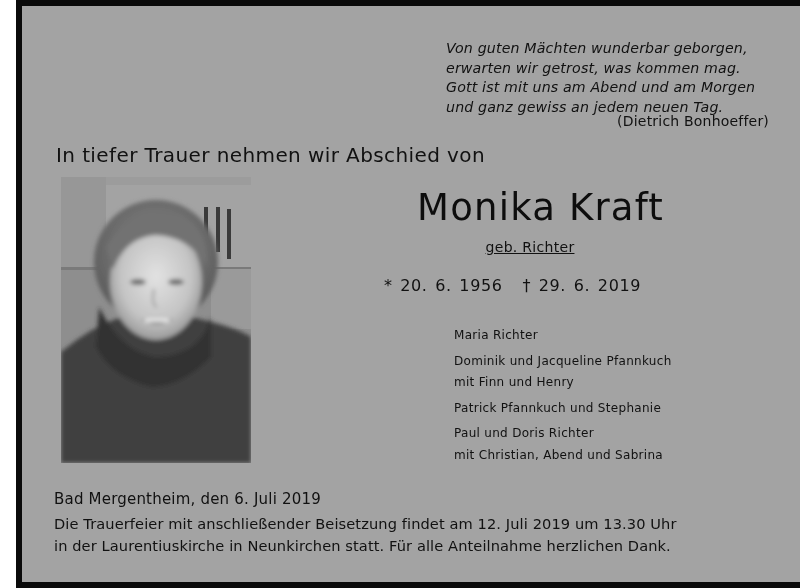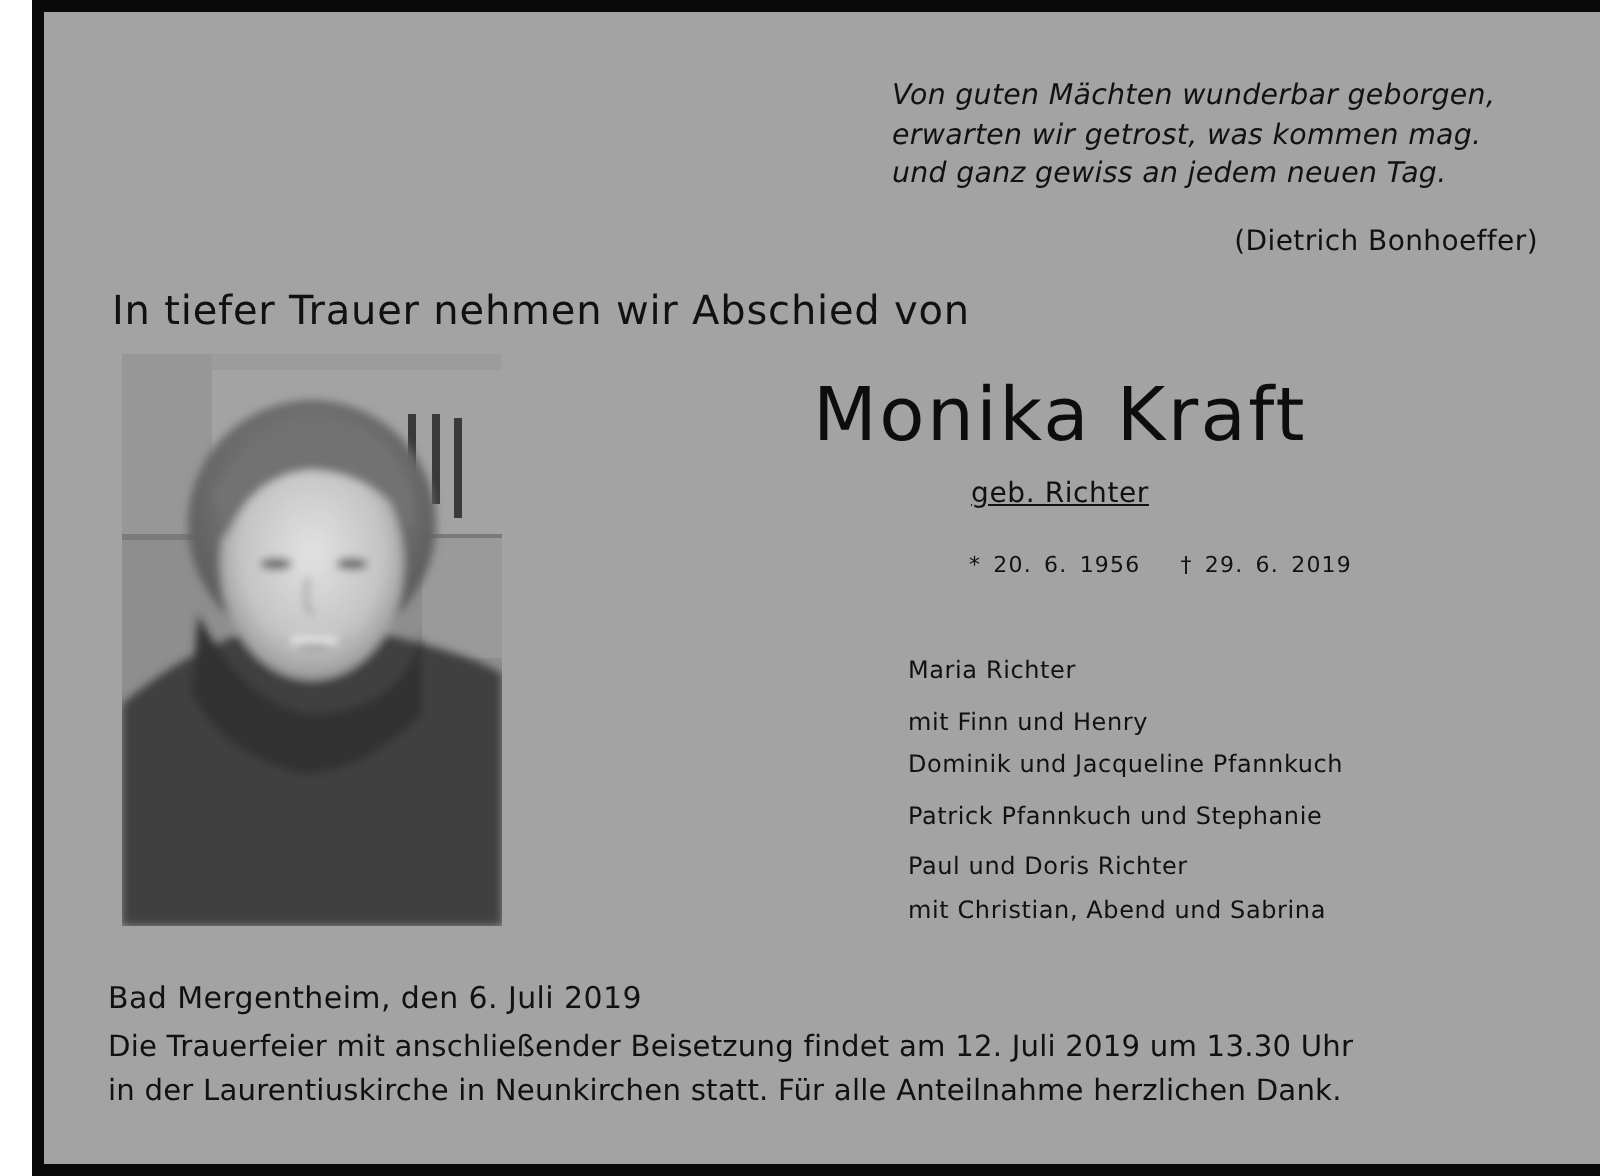--- a/index.html
+++ b/index.html
@@ -28,30 +28,30 @@
       letter-spacing: 0.2px;
     }
     .intro {
       left: 34px; top: 137px; font-size: 20px; letter-spacing: 0.4px;
     }
     .photo {
       left: 39px; top: 171px; width: 190px; height: 286px;
       background: #6d6d6d; overflow: hidden;
     }
     .name {
-      left: 362px; top: 180px; width: 292px; text-align: center;
+      left: 350px; top: 180px; width: 292px; text-align: right;
       font-size: 37px; letter-spacing: 1.2px; color: #0d0d0d;
     }
     .maiden {
       left: 362px; top: 233px; width: 292px; text-align: center;
       font-size: 14px; letter-spacing: 0.3px; text-decoration: underline;
     }
     .dates {
-      left: 362px; top: 270px; width: 292px; text-align: right;
-      font-size: 11px; letter-spacing: 0.6px; word-spacing: 2px;
+      left: 362px; top: 270px; width: 292px; text-align: left;
+      font-size: 16px; letter-spacing: 0.6px; word-spacing: 2px;
     }
     .dates .gap { display: inline-block; width: 20px; }
     .mourners {
       left: 432px; top: 319px; font-size: 12px; letter-spacing: 0.3px;
     }
     .mourner-group { margin-bottom: 4px; line-height: 21.5px; }
     .place-date {
       left: 32px; top: 484px; font-size: 15px; letter-spacing: 0.2px; text-align: center;
     }
     .service {
@@ -60,20 +60,21 @@
     }
   </style>
 </head>
 <body>
 
 <div class="frame">
 
   <div class="abs quote">
     <div>Von guten Mächten wunderbar geborgen,</div>
     <div>erwarten wir getrost, was kommen mag.</div>
+    <div>Gott ist mit uns am Abend und am Morgen</div>
     <div>und ganz gewiss an jedem neuen Tag.</div>
   </div>
   <div class="quote-author">(Dietrich Bonhoeffer)</div>
 
   <div class="abs intro">In tiefer Trauer nehmen wir Abschied von</div>
 
   <div class="abs photo">
     <svg width="190" height="286" viewBox="0 0 190 286">
       <defs>
         <filter id="blur1">
@@ -127,22 +128,22 @@
   <div class="abs maiden">geb. Richter</div>
   <div class="abs dates">
     <span>* 20. 6. 1956</span><span class="gap"></span><span>† 29. 6. 2019</span>
   </div>
 
   <div class="abs mourners">
     <div class="mourner-group">
       <div>Maria Richter</div>
     </div>
     <div class="mourner-group">
+      <div>Dominik und Jacqueline Pfannkuch</div>
       <div>mit Finn und Henry</div>
-      <div>Dominik und Jacqueline Pfannkuch</div>
     </div>
     <div class="mourner-group">
       <div>Patrick Pfannkuch und Stephanie</div>
     </div>
     <div class="mourner-group">
       <div>Paul und Doris Richter</div>
       <div>mit Christian, Abend und Sabrina</div>
     </div>
   </div>
 

